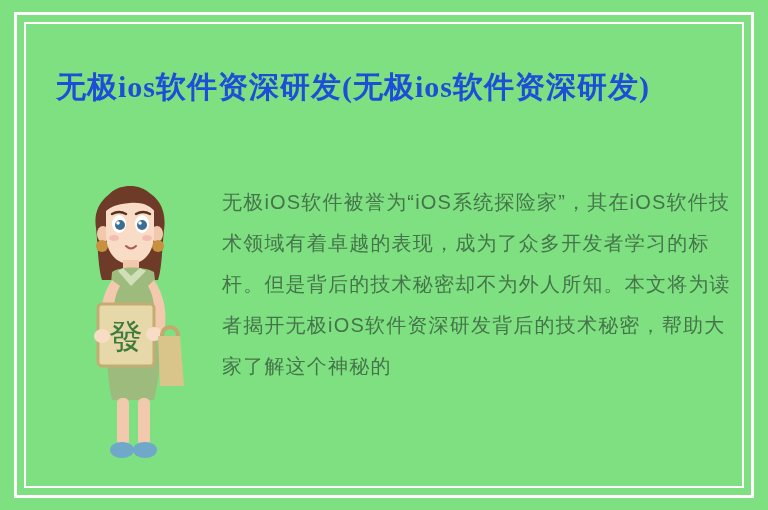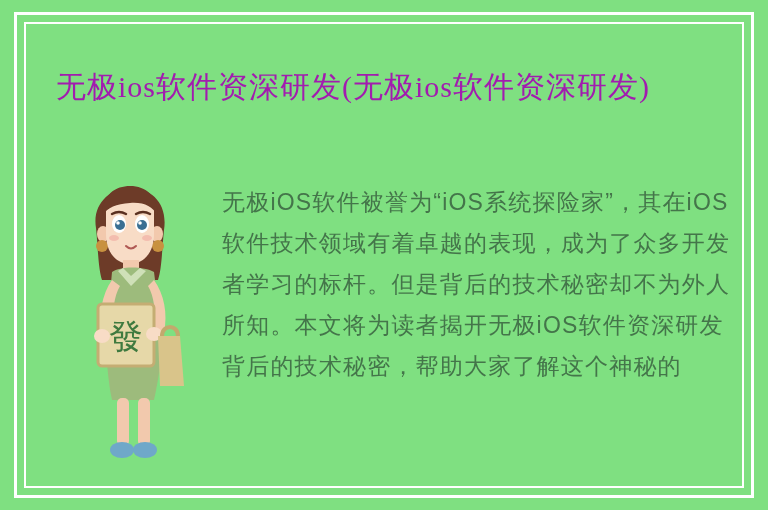--- a/index.html
+++ b/index.html
@@ -37,34 +37,34 @@
     right: 24px;
     bottom: 22px;
     border: 2px solid #ffffff;
     box-sizing: border-box;
   }
   #title {
     position: absolute;
     left: 56px;
     top: 64px;
     width: 660px;
-    color: #a21caf;
+    color: #1d4ed8;
     font-size: 30px;
-    font-weight: normal;
+    font-weight: bold;
     line-height: 46px;
     letter-spacing: 1px;
     font-family: "Liberation Serif", "DejaVu Serif", serif;
   }
   #body-text {
     position: absolute;
     left: 222px;
     top: 182px;
     width: 516px;
     color: #44754a;
-    font-size: 23px;
+    font-size: 20px;
     line-height: 41px;
     letter-spacing: 1.2px;
     font-family: "Liberation Sans", sans-serif;
   }
   
   #illustration {
     position: absolute;
     left: 62px;
     top: 176px;
     width: 150px;

